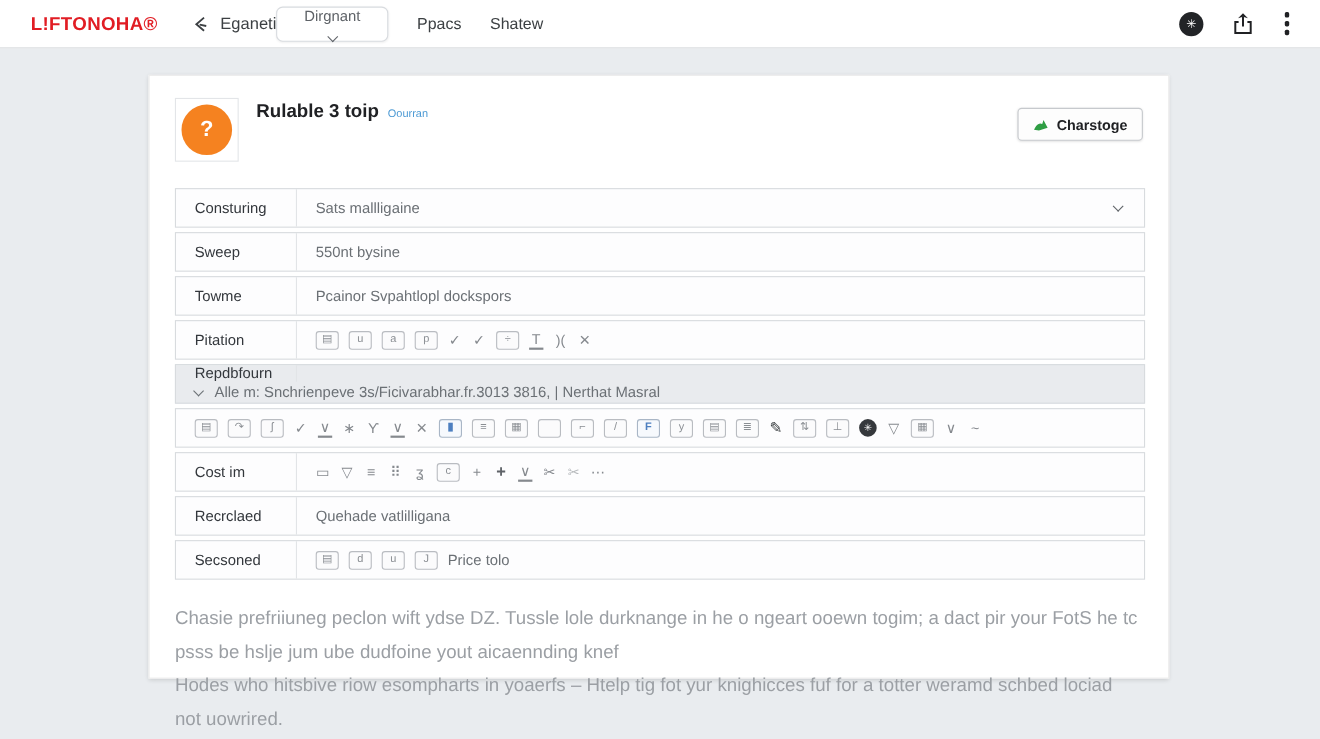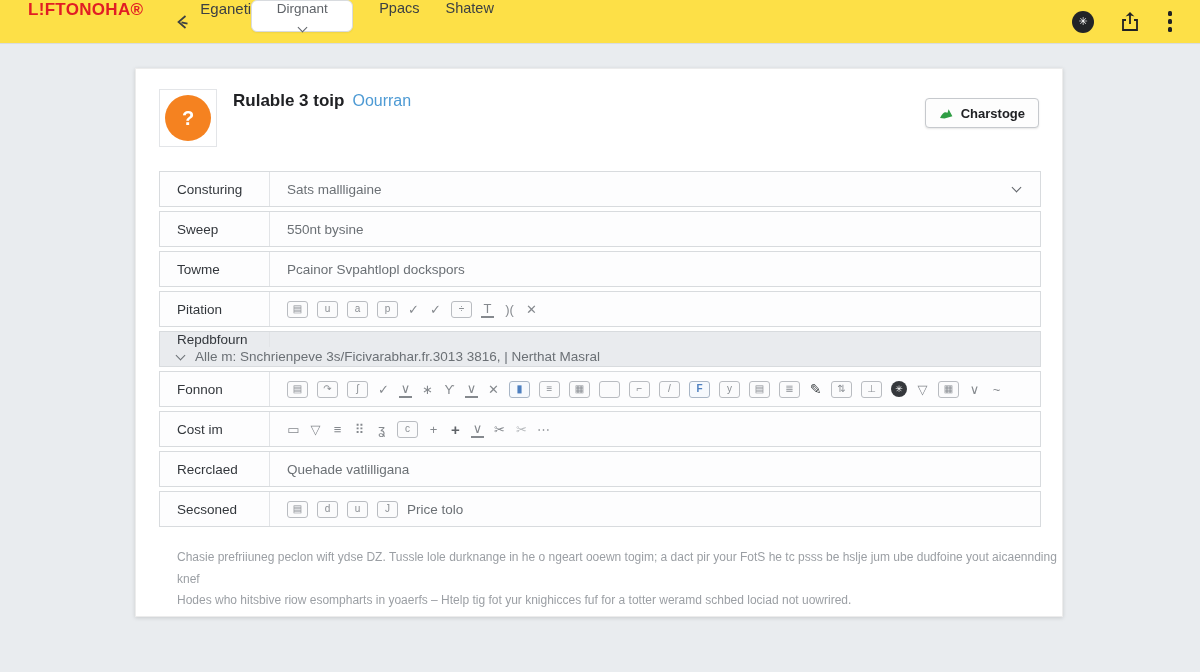--- a/index.html
+++ b/index.html
@@ -1,22 +1,22 @@
 <!DOCTYPE html>
 <html><head>
 <meta charset="utf-8">
 <style>
   * { margin:0; padding:0; box-sizing:border-box; }
   html,body { width:1200px; height:672px; overflow:hidden; }
   body { background:#e9ecef; font-family:"Liberation Sans", sans-serif; color:#3c4043; position:relative; }
 
   
   .topbar { position:absolute; top:0; left:0; width:1200px; height:44px;
-            background:#fde047; border-bottom:1px solid #d9dcdf;
-            display:flex; }
+            background:#ffffff; border-bottom:1px solid #d9dcdf;
+            display:flex; align-items:center; }
   .logo { margin-left:28px; color:#e11d24; font-weight:bold; font-size:17px;
           letter-spacing:.3px; white-space:nowrap; }
   .back-ico { margin-left:32px; display:flex; align-items:center; cursor:pointer; }
   .back-label { margin-left:8px; font-size:15px; color:#3c4043; cursor:pointer; }
   .dropdown { width:102px; height:32px; background:#fff;
               border:1px solid #d8dbdf; border-radius:6px; box-shadow:0 1px 2px rgba(0,0,0,.06);
               display:flex; align-items:center; padding:0 10px; cursor:pointer;flex-direction:column; }
   .dropdown .dd-text { flex:1; font-size:13.5px; color:#5f6368; }
   .chev { width:7px; height:7px; border-right:1.6px solid #5f6368; border-bottom:1.6px solid #5f6368;
           transform:rotate(45deg); display:inline-block; margin-top:-3px; }
@@ -30,21 +30,21 @@
   
   .card { position:absolute; left:135px; top:68px; width:928px; height:549px;
           background:#fff; border:1px solid #ececec; box-shadow:0 1px 4px rgba(0,0,0,.14); }
   .card-head { position:absolute; left:23px; top:20px; right:23px; display:flex; }
   .avatar-box { width:58px; height:58px; border:1px solid #e3e5e8; background:#fff;
                 display:flex; align-items:center; justify-content:center; }
   .avatar { width:46px; height:46px; border-radius:50%; background:#f58220; color:#fff;
             font-weight:bold; font-size:20px; display:flex; align-items:center; justify-content:center; }
   .head-text { margin-left:16px; padding-top:2px; }
   .card-title { font-size:17px; font-weight:bold; color:#202124; display:inline; }
-  .card-title-link { font-size:16px; color:#4d9ad4; margin-left:8px; cursor:pointer; }
+  .card-title-link { font-size:10px; color:#4d9ad4; margin-left:8px; cursor:pointer; }
   .card-sub { margin-top:6px; font-size:12.5px; color:#80868b; max-width:640px; }
   .action-btn { margin-left:auto; align-self:flex-start; margin-top:9px; height:30px;
                 background:#fdfdfd; border:1px solid #c6c9cd; border-radius:4px;
                 box-shadow:0 1px 2px rgba(0,0,0,.10); display:flex; align-items:center;
                 gap:7px; padding:0 13px; font-size:13px; font-weight:bold; color:#202124; cursor:pointer;text-align:center; }
 
   
   .rows { position:absolute; left:23px; top:102px; width:882px; }
   .row { height:36px; margin-bottom:4px; border:1px solid #d8dbde; background:#fdfdfe;
          display:flex; align-items:stretch; }
@@ -65,22 +65,22 @@
   .icon.boxed-blue { border:1px solid #a9b6c6; border-radius:3px; width:21px; height:17px;
                      font-size:10px; color:#4d7fc0; background:#f6f9fd; font-weight:bold; }
   .icon.plain-bold { font-weight:bold; color:#5f6368; font-size:15px; }
   .icon.underline { border-bottom:2px solid #85898e; }
   .icon.dark { color:#3c4043; font-size:14px; }
   .icon.light { color:#b7babd; }
   .icon.dark-circle { background:#35383c; color:#fff; border-radius:50%;
                       width:16px; height:16px; min-width:16px; font-size:9px; }
 
   
-  .card-footer { position:absolute; left:41px; top:478px; width:880px;
-                 font-size:12px; color:#9b9fa4; line-height:1.8; }
+  .card-footer { position:absolute; left:23px; top:478px; width:880px;
+                 font-size:17px; color:#9b9fa4; line-height:1.8; }
 </style>
 </head>
 <body>
 
 <div class="topbar">
   <div class="logo">L!FTONOHA®</div>
 
   <span class="back-ico">
     <svg width="17" height="16" viewBox="0 0 17 16">
       <path d="M10.5 2 L3.5 8 L10.5 14" fill="none" stroke="#3c4043" stroke-width="1.7"></path>
@@ -167,21 +167,20 @@
         </div>
       </div>
       <div class="row row-highlight">
         <div class="row-label">Repdbfourn</div>
         <div class="row-value">
           <span class="chev lead-chev"></span>
           <span class="row-text">Alle m: Snchrienpeve 3s/Ficivarabhar.fr.3013 3816, | Nerthat Masral</span>
         </div>
       </div>
       <div class="row">
-        <div class="row-label">Fonnon</div>
         <div class="row-value">
           <span class="icon boxed">▤</span>
           <span class="icon boxed">↷</span>
           <span class="icon boxed">ʃ</span>
           <span class="icon ">✓</span>
           <span class="icon underline">∨</span>
           <span class="icon ">∗</span>
           <span class="icon ">ϒ</span>
           <span class="icon underline">∨</span>
           <span class="icon ">✕</span>

